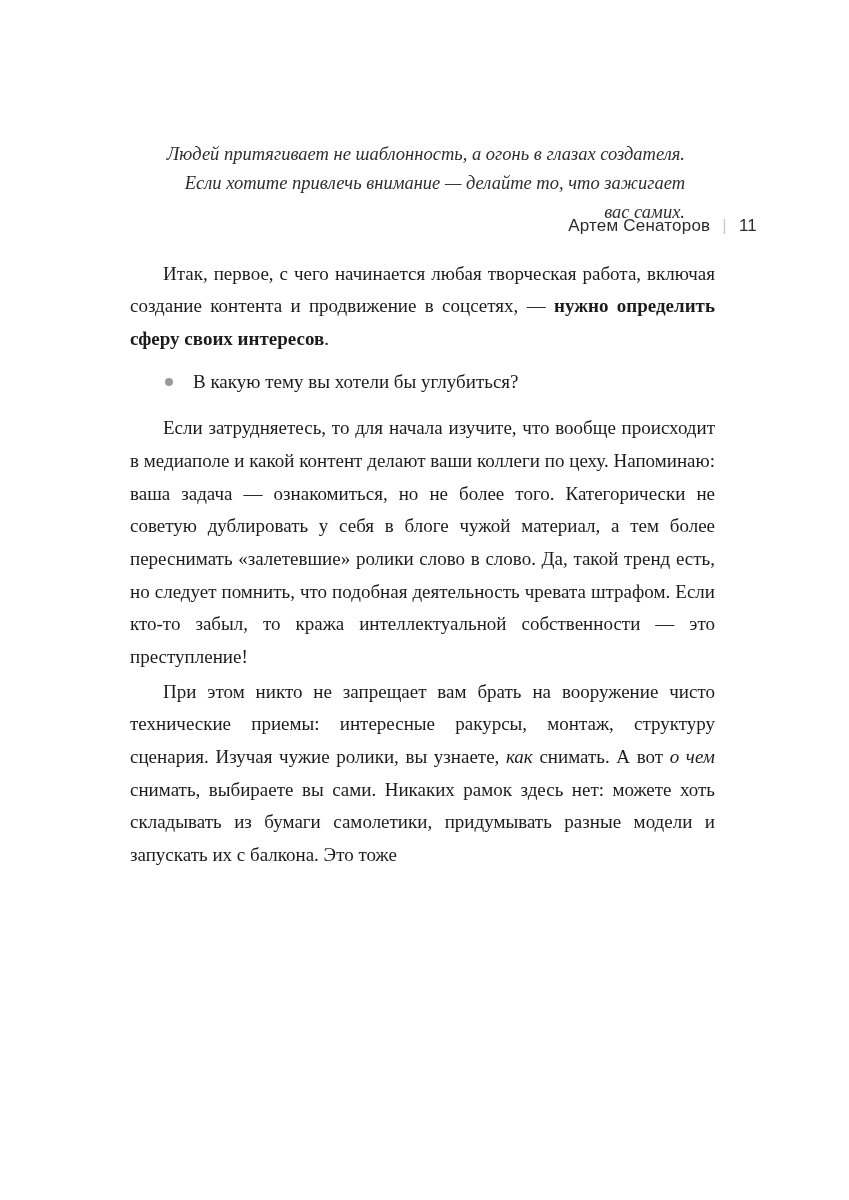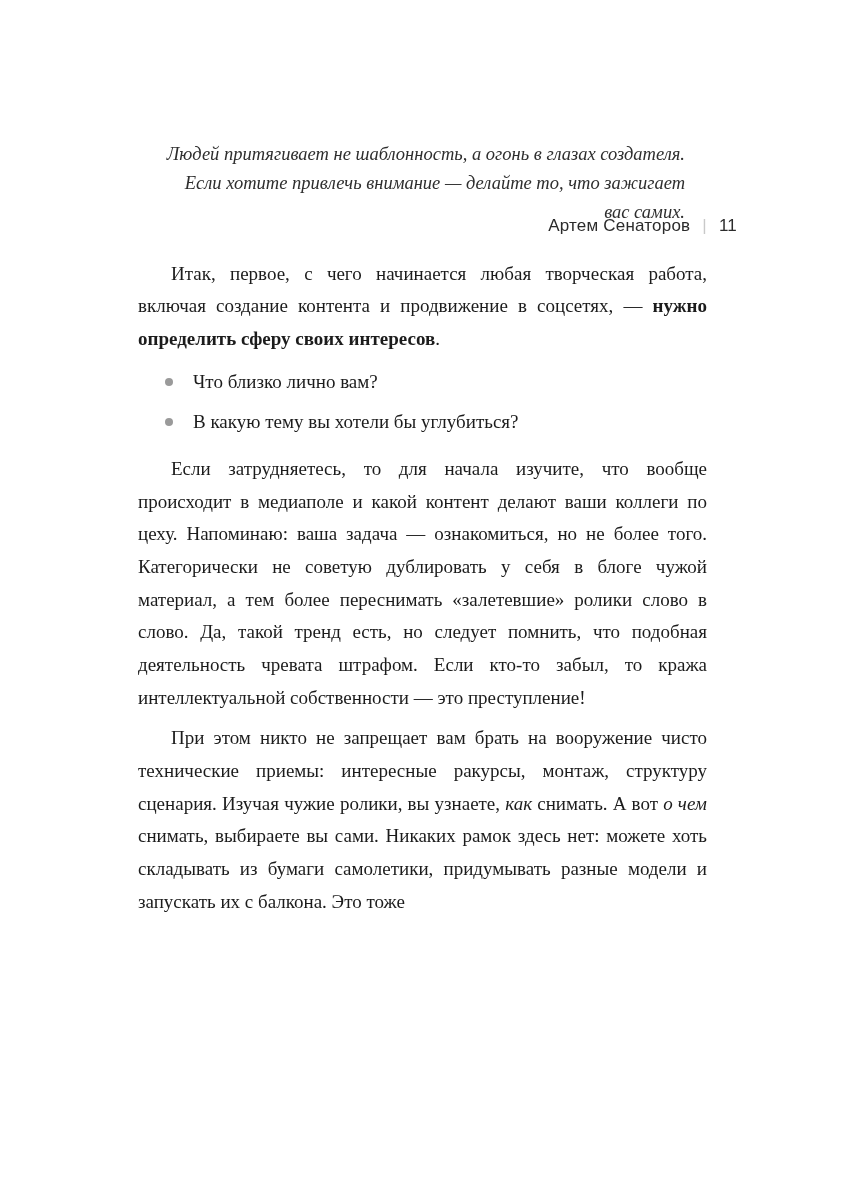--- a/index.html
+++ b/index.html
@@ -20,21 +20,21 @@
     width: 849px;
     height: 1200px;
     padding: 0 134px 0 130px;
     position: relative;
   }
 
   
   .running-header {
     position: absolute;
     top: 76px;
-    right: 112px;
+    right: 92px;
     display: flex;
     align-items: baseline;
     gap: 12px;
     font-family: "Liberation Sans", "DejaVu Sans", sans-serif;
     font-size: 17px;
     font-weight: 500;
     color: #2b2b2b;
     letter-spacing: 0.2px;
   }
   .running-header .divider {
@@ -66,21 +66,21 @@
   }
 
   
   .body-text {
     margin-top: 30px;
     font-size: 19px;
     line-height: 1.72;
     text-align: justify;
   }
   .body-text p {
-    margin: 8px;
+    margin: 0;
     text-indent: 33px;
   }
   .body-text p + p {
     margin-top: 2px;
   }
   .body-text .lead-short {
     margin-top: 8px;
   }
   strong { font-weight: bold; }
   em { font-style: italic; }
@@ -123,24 +123,20 @@
 
 
   <div class="body-text">
 
     <p><span>Итак, первое, с чего начинается любая творческая работа, включая создание контента и продвижение в соцсетях, — </span><strong>нужно определить сферу своих интересов</strong><span>.</span></p>
 
 
     <ul class="bullet-list">
       <li>
         <span class="bullet-dot"></span>
-        <span>Что близко лично вам?</span>
-      </li>
-      <li>
-        <span class="bullet-dot"></span>
         <span>В какую тему вы хотели бы углубиться?</span>
       </li>
     </ul>
 
     <p>Если затрудняетесь, то для начала изучите, что вообще происходит в медиаполе и какой контент делают ваши коллеги по цеху. Напоминаю: ваша задача — ознакомиться, но не более того. Категорически не советую дублировать у себя в блоге чужой материал, а тем более переснимать «залетевшие» ролики слово в слово. Да, такой тренд есть, но следует помнить, что подобная деятельность чревата штрафом. Если кто-то забыл, то кража интеллектуальной собственности — это преступление!</p>
 
     <p><span>При этом никто не запрещает вам брать на вооружение чисто технические приемы: интересные ракурсы, монтаж, структуру сценария. Изучая чужие ролики, вы узнаете, </span><em>как</em><span> снимать. А вот </span><em>о чем</em><span> снимать, выбираете вы сами. Никаких рамок здесь нет: можете хоть складывать из бумаги самолетики, придумывать разные модели и запускать их с балкона. Это тоже</span></p>
 
   </div>
 

